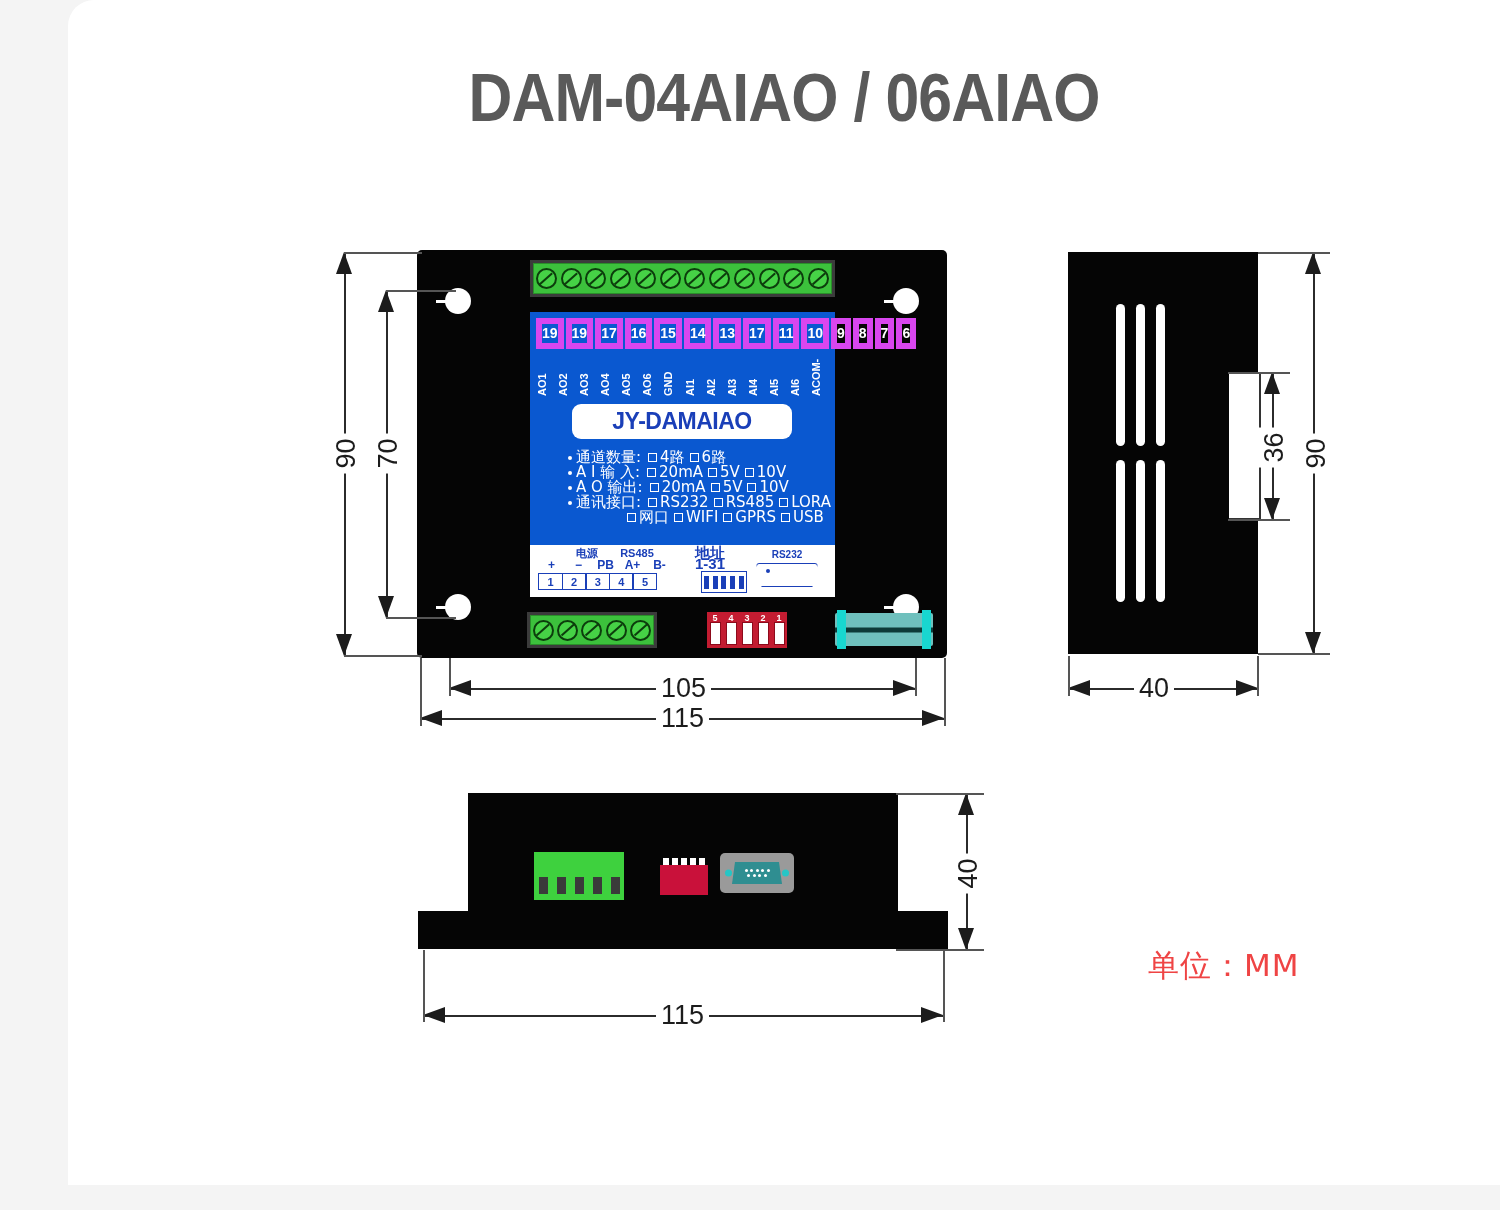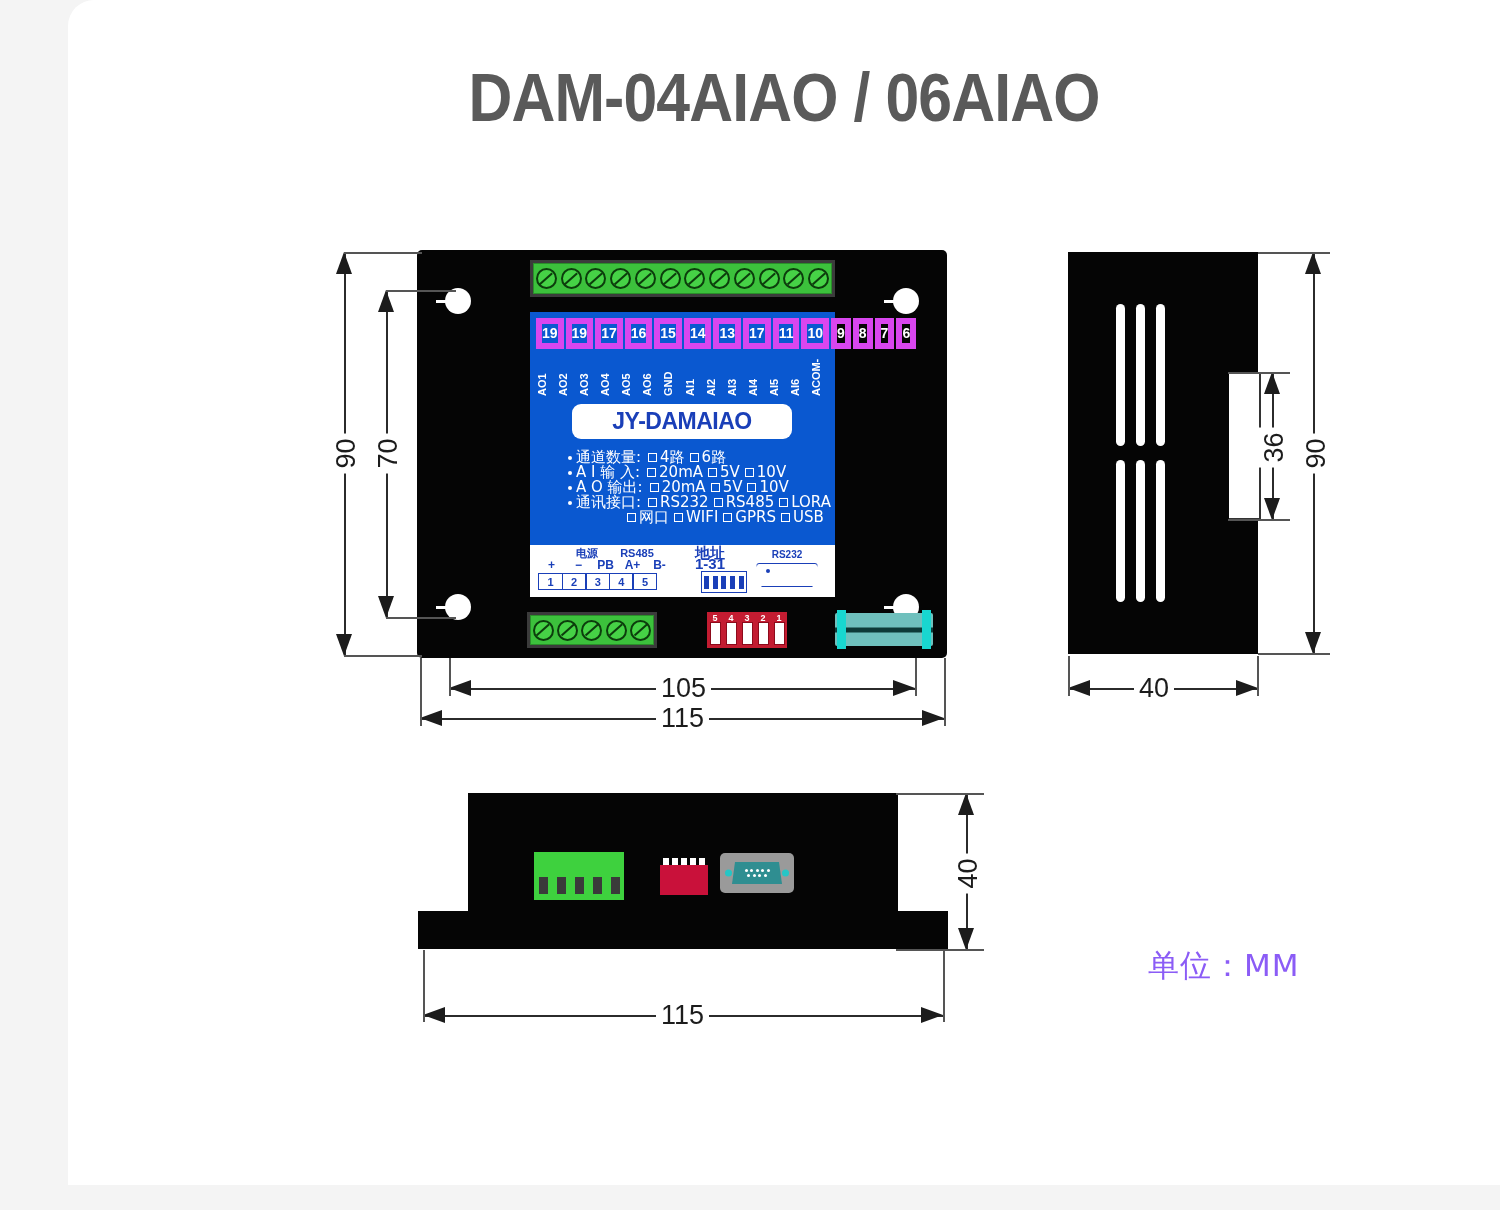--- a/index.html
+++ b/index.html
@@ -477,21 +477,21 @@
   }
   #side-db9 .ear.l { left: 5px; }
   #side-db9 .ear.r { right: 5px; }
 
   
   #unit-note {
     position: absolute;
     left: 1080px;
     top: 945px;
     font-size: 31px;
-    color: #8b5cf6;
+    color: #ef4444;
     font-family: "DejaVu Sans", "Liberation Sans", sans-serif;
     letter-spacing: 1px;
   }
 </style>
 </head>
 <body>
 
 <div id="page">
   <div id="card">
 

